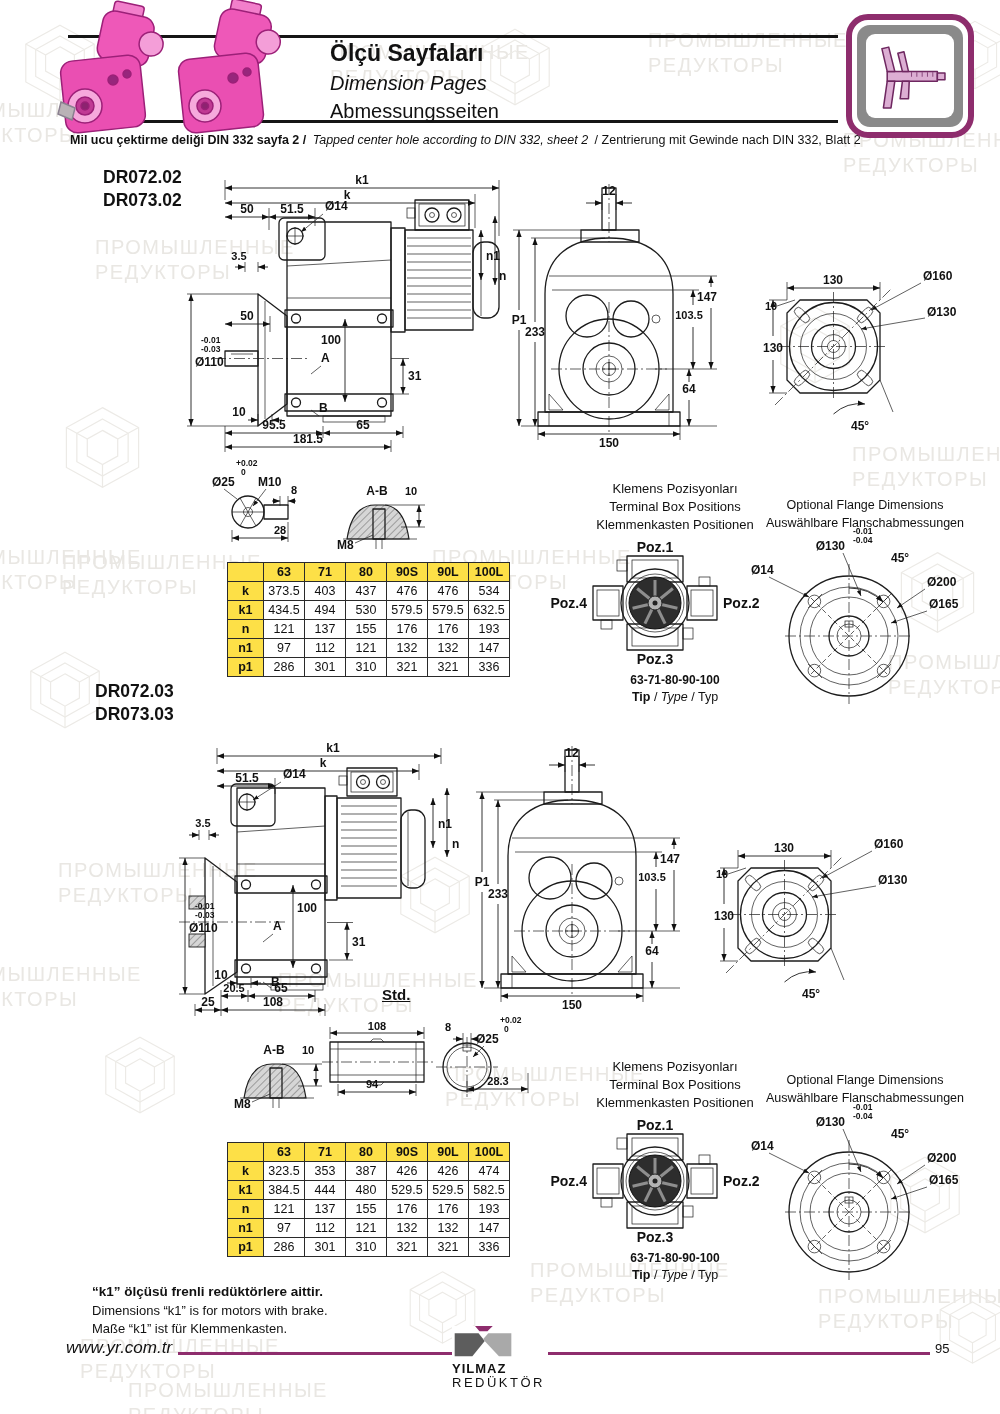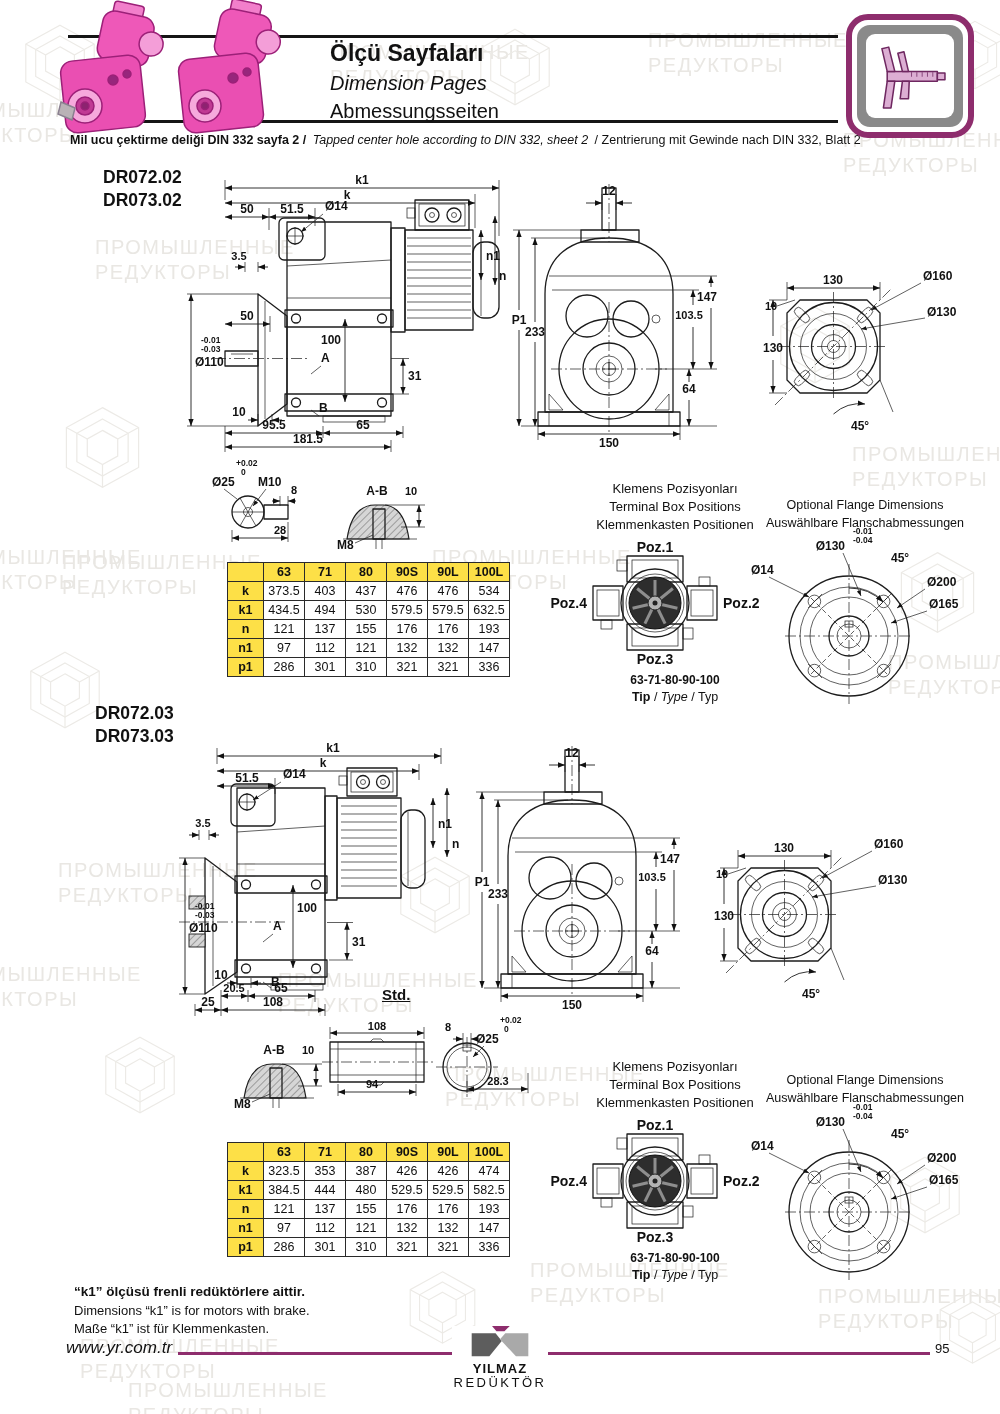--- a/index.html
+++ b/index.html
@@ -41,25 +41,25 @@
   .dims th{background:#fde047;font-weight:bold;width:38px}
   .dims th.c0{width:33px}
   .dims td{width:38px}
   
   .tcenter{position:absolute;text-align:center;z-index:1;font-size:13px;line-height:1.4}
   .it{}
   .ttypes{font-size:12px;font-weight:bold}
   .ttip{font-size:12.5px}
   .stdlbl{position:absolute;z-index:1;font-size:15px;font-weight:bold;text-decoration:underline}
   
-  .notes{position:absolute;left:74px;top:1282px;z-index:1;font-size:13px;line-height:1.45}
+  .notes{position:absolute;left:92px;top:1282px;z-index:1;font-size:13px;line-height:1.45}
   .notes .b{font-weight:bold;font-size:13.5px}
   .url{position:absolute;left:66px;top:1338px;font-size:17px;font-style:italic;z-index:1}
   .fline{position:absolute;left:178px;top:1352px;width:752px;height:2.5px;background:#8e2d6d;z-index:1}
-  .logo{position:absolute;left:452px;top:1326px;width:96px;text-align:center;background:#fff;z-index:2}
+  .logo{position:absolute;left:452px;top:1326px;width:96px;text-align:left;background:#fff;z-index:2}
   .logo .b1{font-size:13px;font-weight:bold;letter-spacing:1px;line-height:1}
   .logo .b2{font-size:13px;font-weight:normal;letter-spacing:2.5px;line-height:1.3}
   .pagenum{position:absolute;left:935px;top:1341px;font-size:13px;z-index:1}
 </style>
 </head>
 <body>
 
 <div class="page">
 
 <svg width="0" height="0" style="position:absolute" aria-hidden="true">
@@ -656,21 +656,21 @@
   <path class="dm" d="M104,64 A48,48 0 0 1 138,78" fill="none" marker-end="url(#ar)"></path>
   <text class="ds" x="108" y="10">-0.01</text>
   <text class="ds" x="108" y="19">-0.04</text>
   <text class="dt" x="100" y="26" text-anchor="end">Ø130</text>
   <text class="dt" x="146" y="38">45°</text>
   <text class="dt" x="6" y="50">Ø14</text>
   <text class="dt" x="182" y="62">Ø200</text>
   <text class="dt" x="184" y="84">Ø165</text>
 </svg>
 
-<div class="models" style="left:95px;top:702px">
+<div class="models" style="left:95px;top:680px">
   <div>DR072.03</div>
   <div>DR073.03</div>
 </div>
 
 <svg class="draw" style="left:175px;top:742px" width="330" height="280" viewBox="0 0 330 280">
   <g class="ln">
     <rect x="56" y="42" width="44" height="42" rx="5"></rect>
     <circle cx="72" cy="60" r="8"></circle>
     <rect x="62" y="46" width="88" height="196"></rect>
     <rect x="60" y="134" width="92" height="17"></rect>

